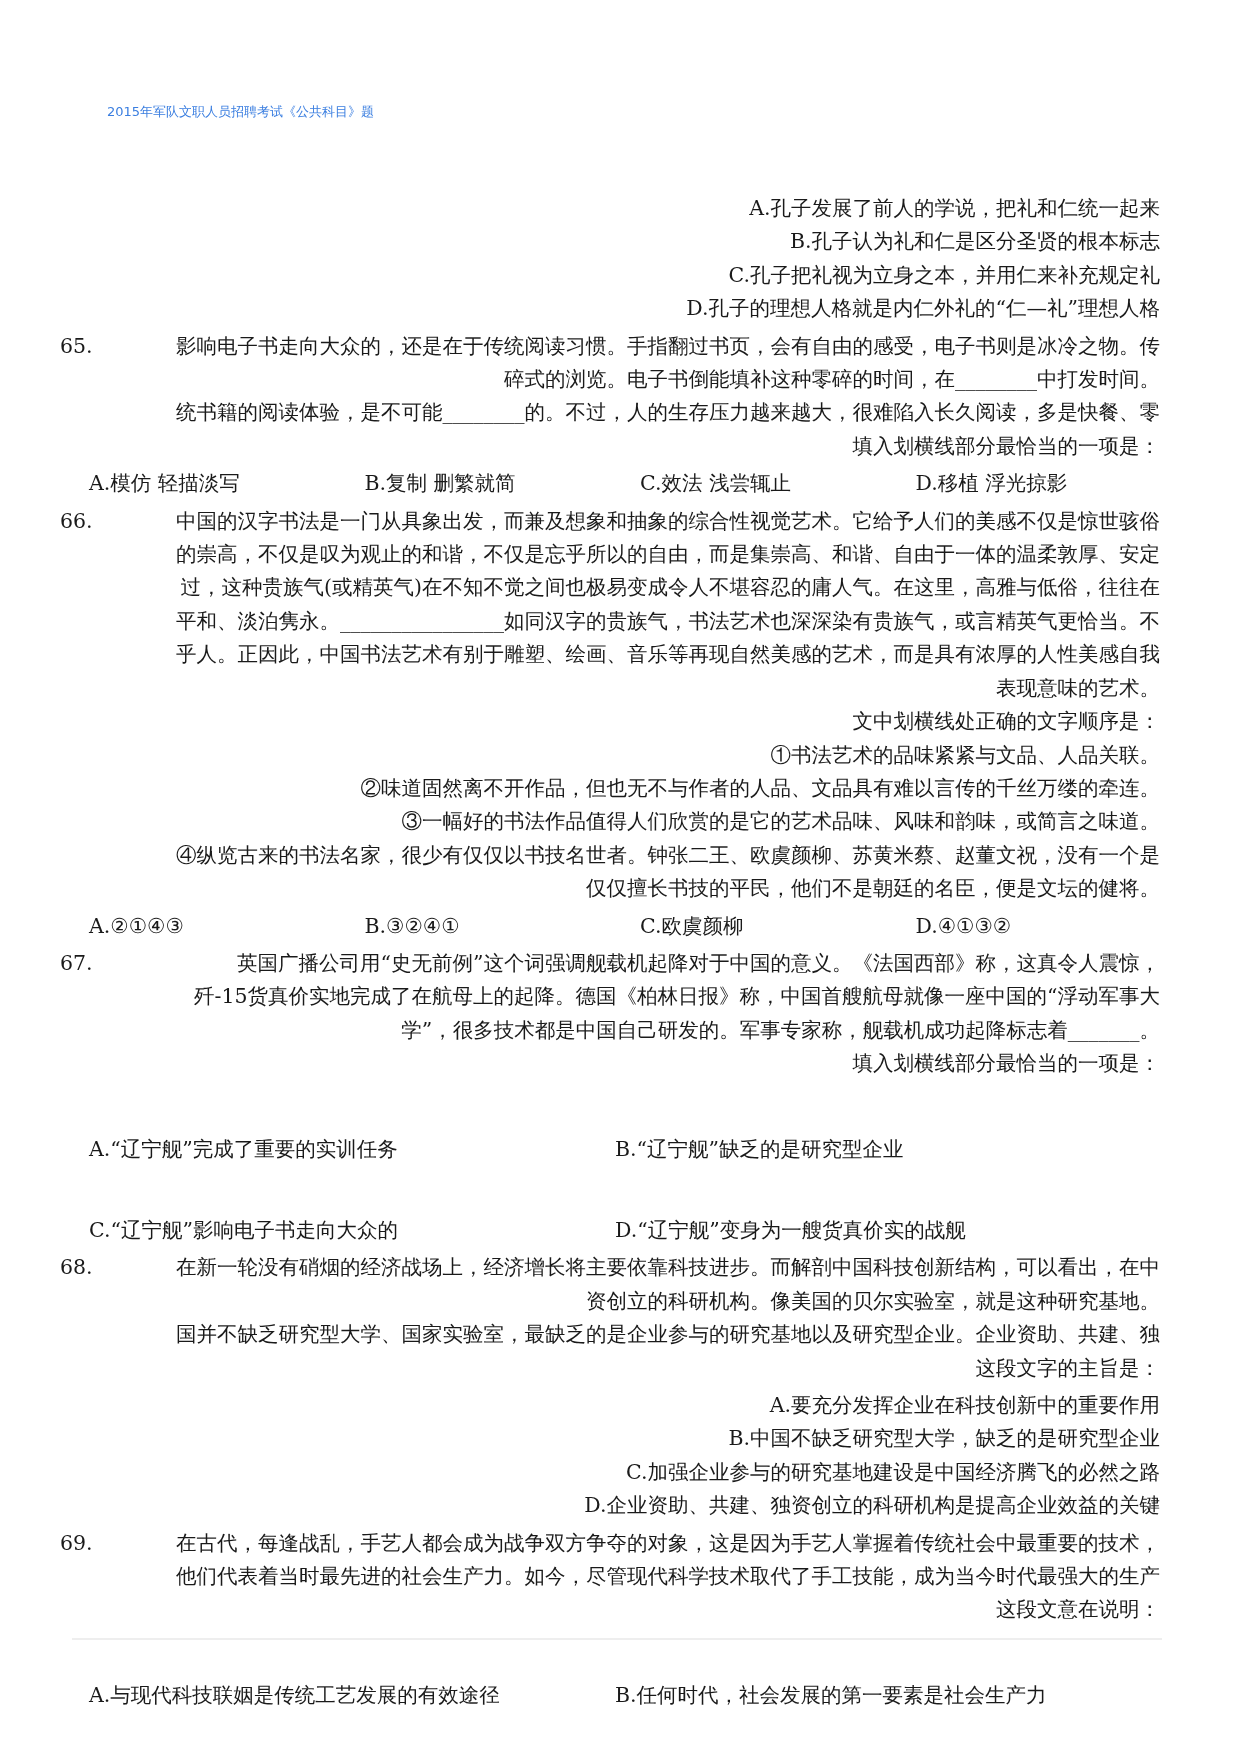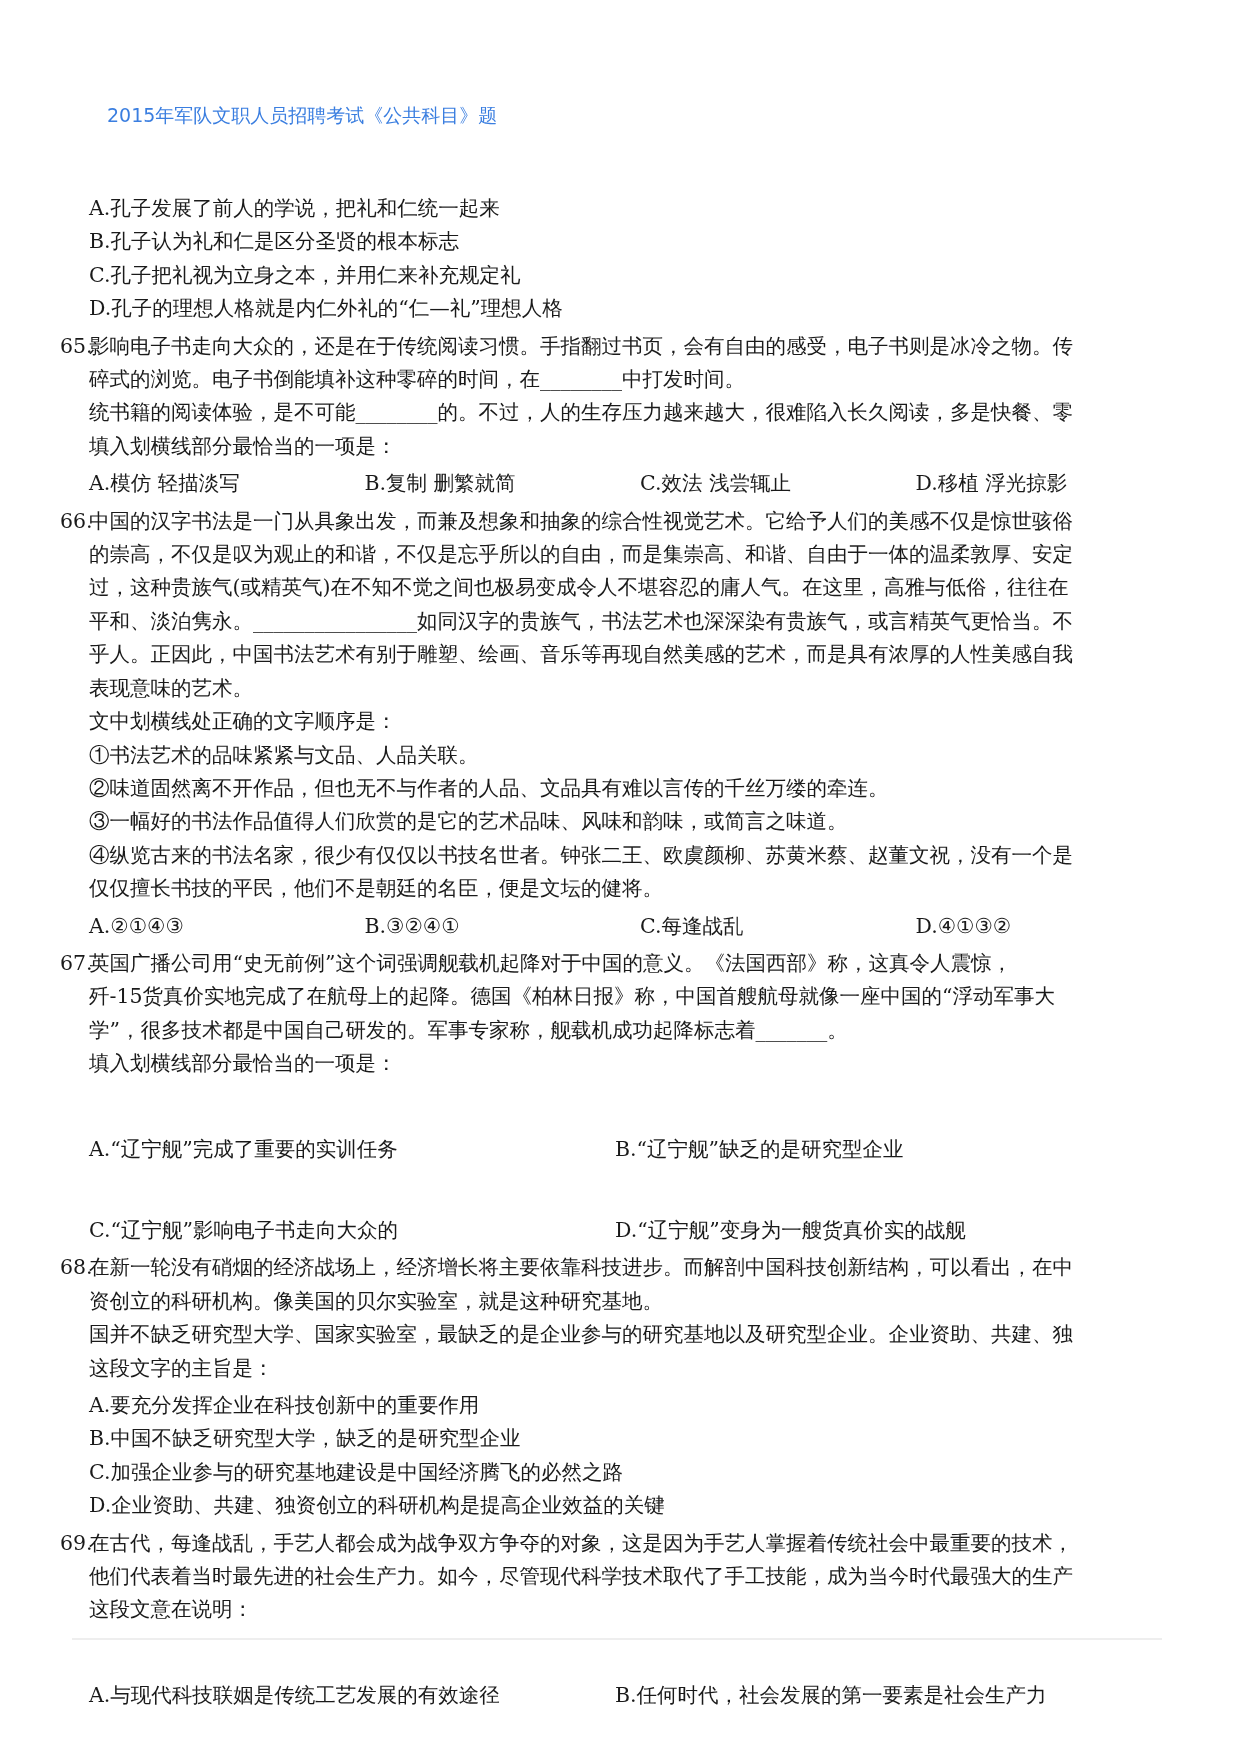--- a/index.html
+++ b/index.html
@@ -4,27 +4,27 @@
 <style>
   html, body { margin: 0; padding: 0; background: #ffffff; }
   body {
     width: 1240px; height: 1754px; position: relative; overflow: hidden;
     font-family: "DejaVu Serif", "Liberation Serif", serif;
     color: #1a1a1a;
   }
   .header {
     position: absolute; left: 107px; top: 103px;
     font-family: "DejaVu Sans", "Liberation Sans", sans-serif;
-    font-size: 19px; color: #3a7ee0; letter-spacing: 0px;
+    font-size: 13px; color: #3a7ee0; letter-spacing: 0px;
   }
   .content {
     position: absolute; left: 60px; top: 188px; width: 1100px;
     font-size: 20.5px; line-height: 33.4px;
   }
-  .line { white-space: nowrap; }
+  .line { white-space: nowrap; text-align: right; }
   .indent { padding-left: 29px; }
   .q { position: relative; padding-left: 29px; }
   .qnum { position: absolute; left: 0; top: 0; width: 29px; }
   .opts4 { display: flex; padding-left: 29px; margin-top: 4px; margin-bottom: 4px; gap: 31px; }
   .opts4 > span { width: 263px; white-space: nowrap; }
   .opts2 { display: flex; padding-left: 29px; }
   .opts2 > span { width: 526px; white-space: nowrap; margin-top: 48px; }
   .optblock { margin-top: 4px; margin-bottom: 4px; }
   .footer-rule {
     position: absolute; left: 72px; top: 1638px; width: 1090px; height: 2px;
@@ -70,21 +70,21 @@
     <div class="line">文中划横线处正确的文字顺序是：</div>
     <div class="line">①书法艺术的品味紧紧与文品、人品关联。</div>
     <div class="line">②味道固然离不开作品，但也无不与作者的人品、文品具有难以言传的千丝万缕的牵连。</div>
     <div class="line">③一幅好的书法作品值得人们欣赏的是它的艺术品味、风味和韵味，或简言之味道。</div>
     <div class="line">④纵览古来的书法名家，很少有仅仅以书技名世者。钟张二王、欧虞颜柳、苏黄米蔡、赵董文祝，没有一个是</div>
     <div class="line">仅仅擅长书技的平民，他们不是朝廷的名臣，便是文坛的健将。</div>
   </div>
   <div class="opts4">
     <span>A.②①④③</span>
     <span>B.③②④①</span>
-    <span>C.每逢战乱</span>
+    <span>C.欧虞颜柳</span>
     <span>D.④①③②</span>
   </div>
 
   <div class="q">
     <span class="qnum">67.</span>
     <div class="line">英国广播公司用“史无前例”这个词强调舰载机起降对于中国的意义。《法国西部》称，这真令人震惊，</div>
     <div class="line">歼-15货真价实地完成了在航母上的起降。德国《柏林日报》称，中国首艘航母就像一座中国的“浮动军事大</div>
     <div class="line">学”，很多技术都是中国自己研发的。军事专家称，舰载机成功起降标志着_______。</div>
     <div class="line">填入划横线部分最恰当的一项是：</div>
   </div>

